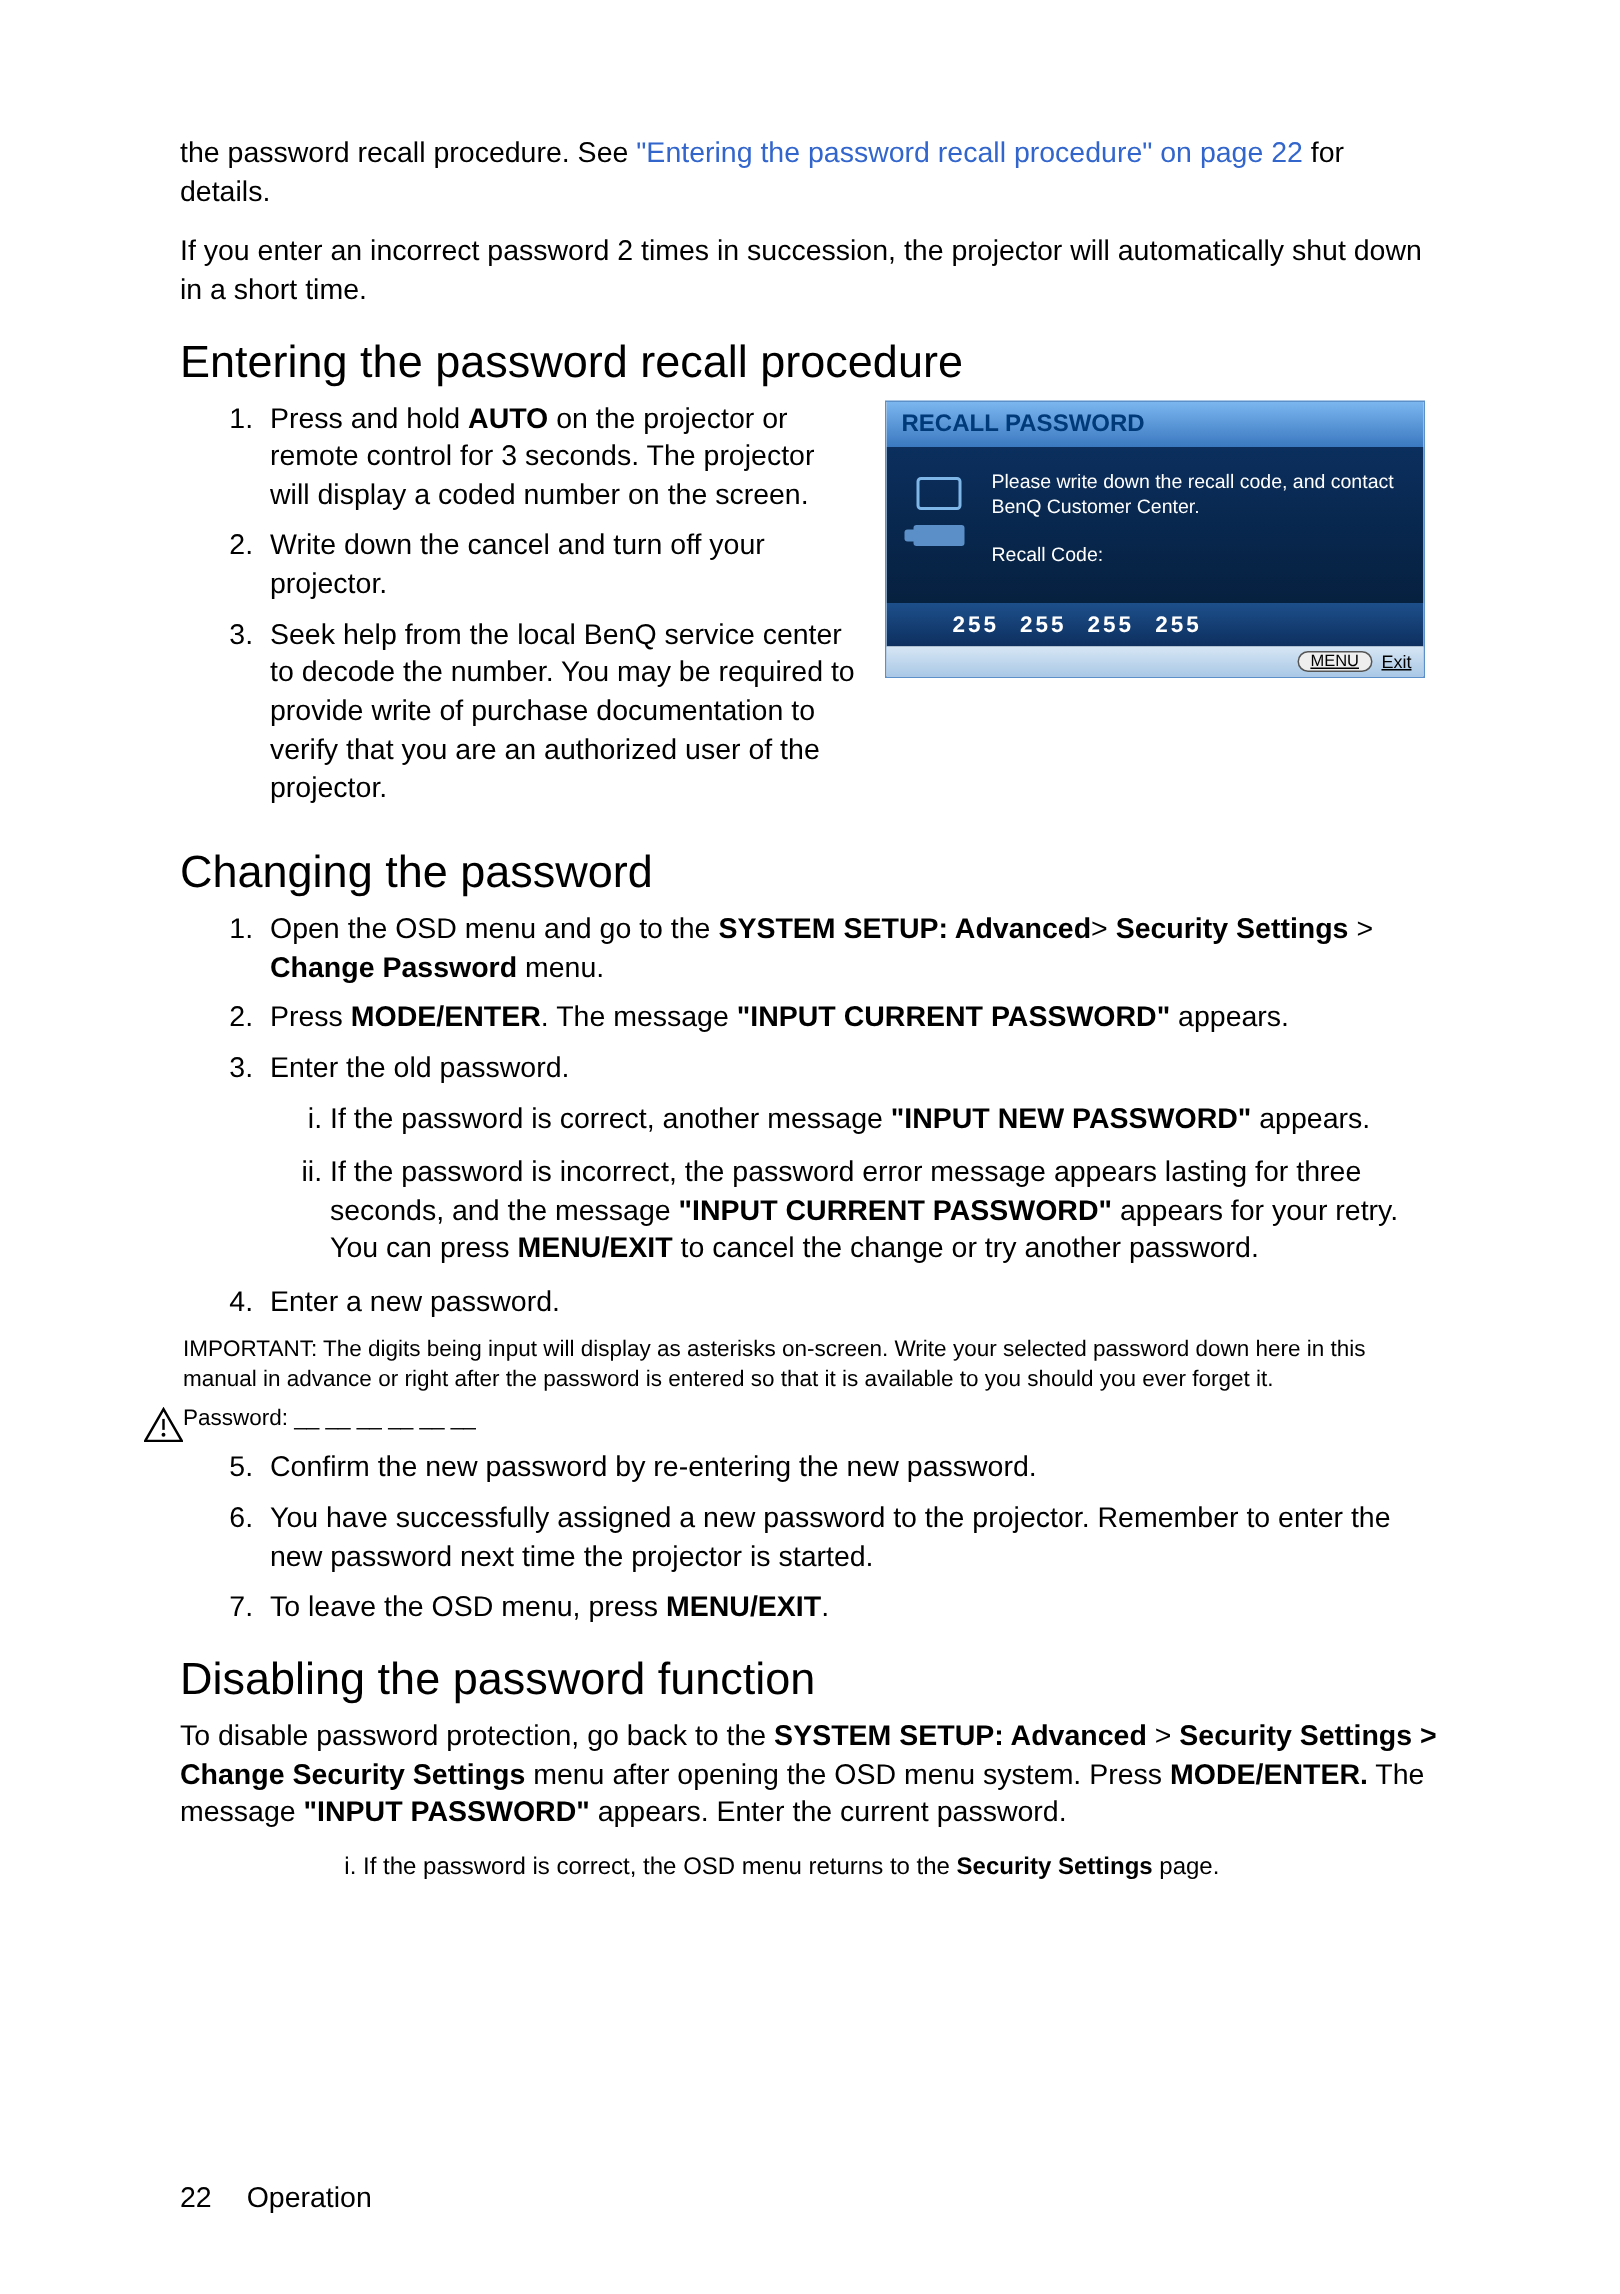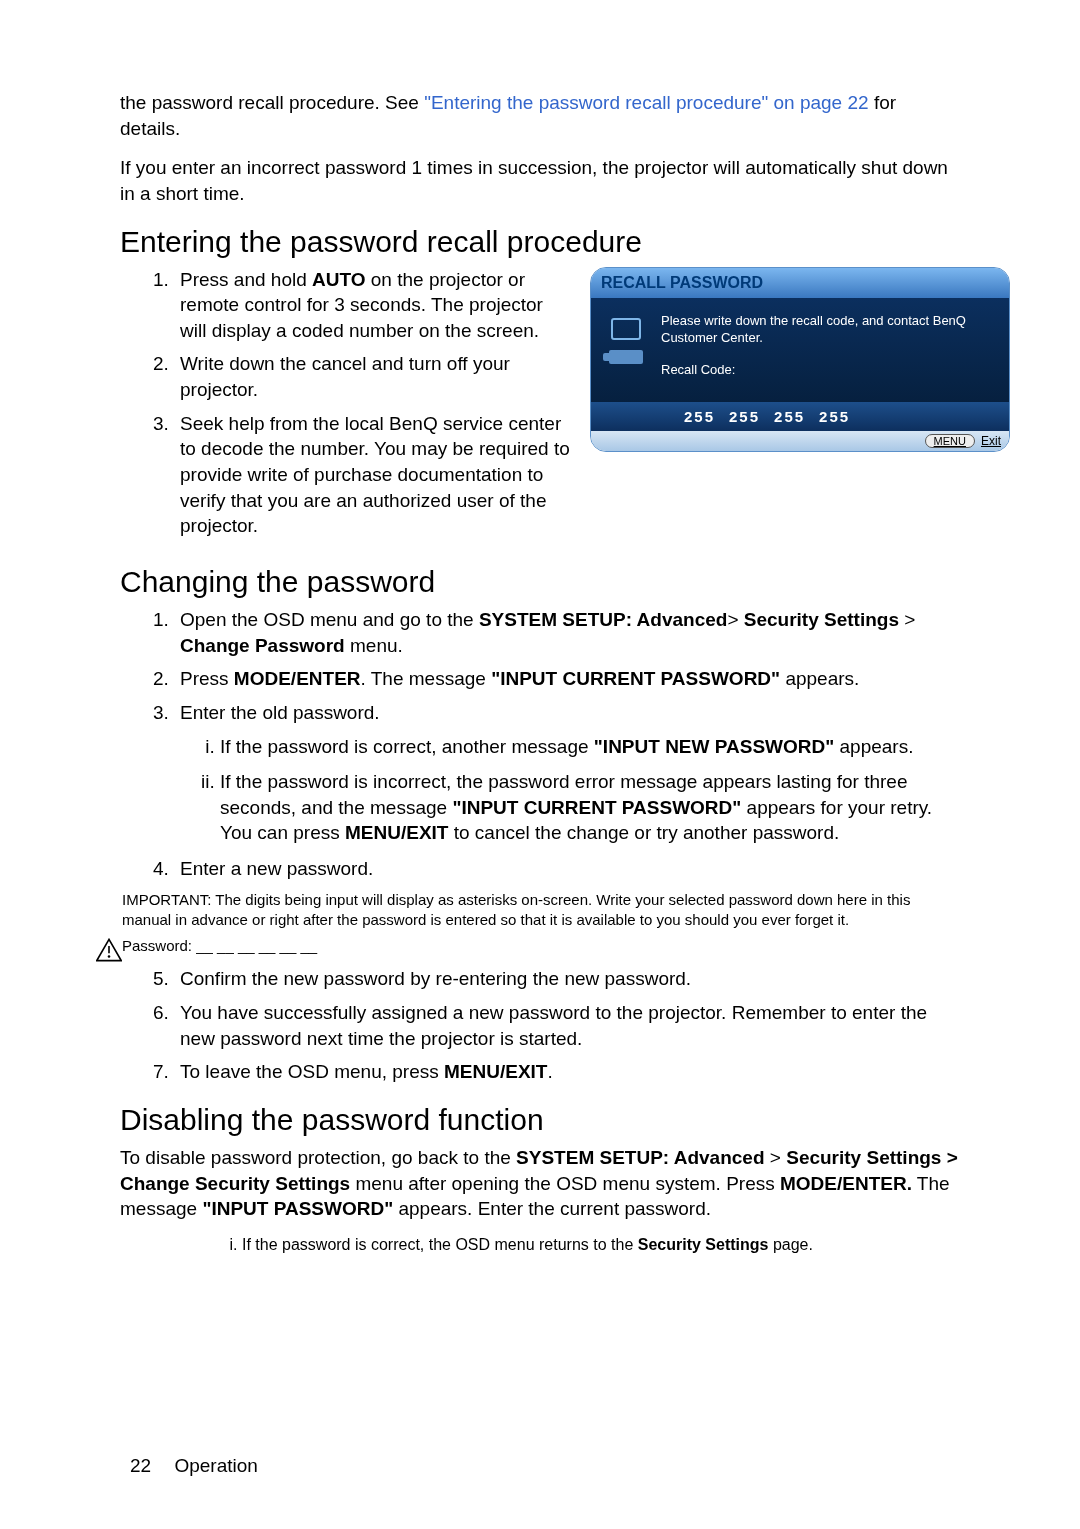--- a/index.html
+++ b/index.html
@@ -40,23 +40,23 @@
   .two-col {
     display: flex;
     gap: 20px;
     align-items: flex-start;
   }
   .two-col .left { flex: 1 1 auto; }
   .two-col .right { width: 370px; flex: 0 0 auto; }
 
   
   .osd {
-    width: 420px;
+    width: 360px;
     border: 1px solid #5b90c9;
-    border-radius: 16px;
+    border-radius: 0;
     overflow: hidden;
     font-size: 14px;
     color: #fff;
   }
   .osd-title {
     background: linear-gradient(#7bb6ef, #3a78c0);
     color: #003a78;
     font-weight: bold;
     padding: 6px 10px;
     font-size: 16px;
@@ -97,21 +97,21 @@
   }
   .osd-text {
     flex: 1;
     font-size: 13px;
     line-height: 1.35;
   }
   .osd-text p { margin-bottom: 14px; }
   .osd-recall-label { font-size: 13px; margin-bottom: 6px; display:block; }
   .osd-code-row {
     background: linear-gradient(#1d4f8b, #0d2f5e);
-    padding: 6px 0 6px 93px;
+    padding: 6px 0 6px 44px;
     font-weight: bold;
     font-size: 15px;
     letter-spacing: 2px;
   }
   .osd-code-row span { margin-right: 14px; }
   .osd-footer {
     background: linear-gradient(#d7e6f4, #a9c8e6);
     display: flex;
     justify-content: flex-end;
     align-items: center;
@@ -141,38 +141,38 @@
     flex: 0 0 auto;
     margin-top: 2px;
   }
   .caution-icon svg { width: 100%; height: 100%; }
   .important-text { flex: 1; }
   .pw-line { font-size: 15px; margin: 6px 0; }
   .safe-place { font-size: 15px; margin-bottom: 10px; }
   .footer {
     position: absolute;
     bottom: 52px;
-    left: 130px;
+    left: 120px;
     font-size: 19px;
   }
   .footer .pnum { margin-right: 18px; }
   .indent-para { margin-left: 42px; }
 </style>
 </head>
 <body>
 
 <div class="page">
 
   <p class="para">
     <span>the password recall procedure. See </span>
     <span class="link">"Entering the password recall procedure" on page 22</span>
     <span> for details.</span>
   </p>
 
-  <p class="para">If you enter an incorrect password 1 times in succession, the projector will automatically shut down in a short time.</p>
+  <p class="para">If you enter an incorrect password 2 times in succession, the projector will automatically shut down in a short time.</p>
 
   <h2 class="section">Entering the password recall procedure</h2>
 
   <div class="two-col">
     <div class="left">
       <ol class="top-list">
         <li>Press and hold <b>AUTO</b> on the projector or remote control for 3 seconds. The projector will display a coded number on the screen.</li>
         <li>Write down the cancel and turn off your projector.</li>
         <li>Seek help from the local BenQ service center to decode the number. You may be required to provide write of purchase documentation to verify that you are an authorized user of the projector.</li>
       </ol>

